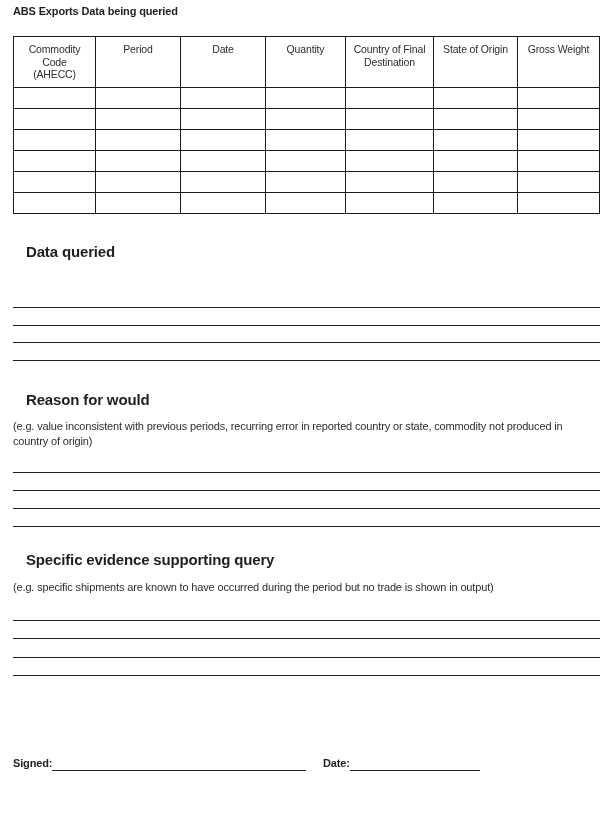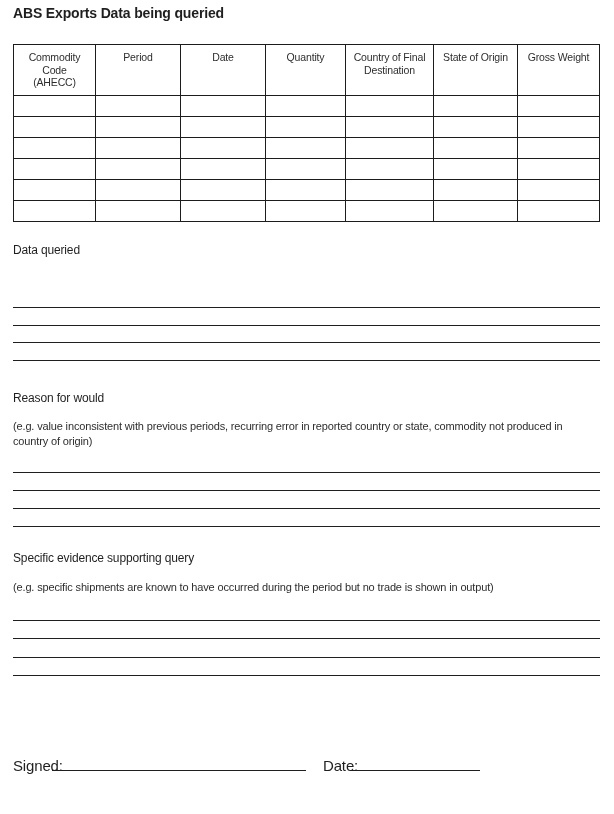--- a/index.html
+++ b/index.html
@@ -10,28 +10,28 @@
     height: 814px;
     background: #ffffff;
     font-family: "Liberation Sans", sans-serif;
     color: #262626;
     letter-spacing: -0.15px;
     overflow: hidden;
   }
   .title {
     position: absolute;
     left: 13px; top: 5px;
-    font-size: 14px;
+    font-size: 11px;
     font-weight: bold;
     color: #1f1f1f;
   }
   
   table.data-table {
     position: absolute;
-    left: 13px; top: 44px;
+    left: 13px; top: 36px;
     width: 586px;
     border-collapse: collapse;
     table-layout: fixed;
     border-radius: 26px;
   }
   table.data-table th, table.data-table td {
     border: 1px solid #1c1c1c;
     font-size: 10.5px;
     text-align: center;
     color: #2e2e2e;
@@ -47,45 +47,45 @@
   table.data-table th.narrow { padding: 6px 10px 0; }
   tr.example-row td {
     height: 29px;
     vertical-align: middle;
     background: #c9c9c9;
   }
   tr.blank-row td { height: 21px; }
   
   .sec-heading {
     position: absolute;
-    left: 13px;
-    font-size: 12px;
-    font-weight: normal;
+    left: 26px;
+    font-size: 15px;
+    font-weight: bold;
     color: #1f1f1f;
   }
   .sec-hint {
     position: absolute;
     left: 13px;
     font-size: 11px;
     line-height: 15px;
     max-width: 572px;
     color: #2e2e2e;
   }
   .rule {
     position: absolute;
     left: 13px;
     width: 587px;
     height: 0;
     border-top: 1.5px solid #1f1f1f;
   }
   
   .sig-label {
     position: absolute;
-    font-size: 15px;
-    font-weight: normal;
+    font-size: 11px;
+    font-weight: bold;
     color: #1f1f1f;
   }
   .sig-line {
     position: absolute;
     height: 0;
     border-top: 1.3px solid #1f1f1f;
   }
   .footer-note {
     position: absolute;
     left: 13px; top: 790px;

